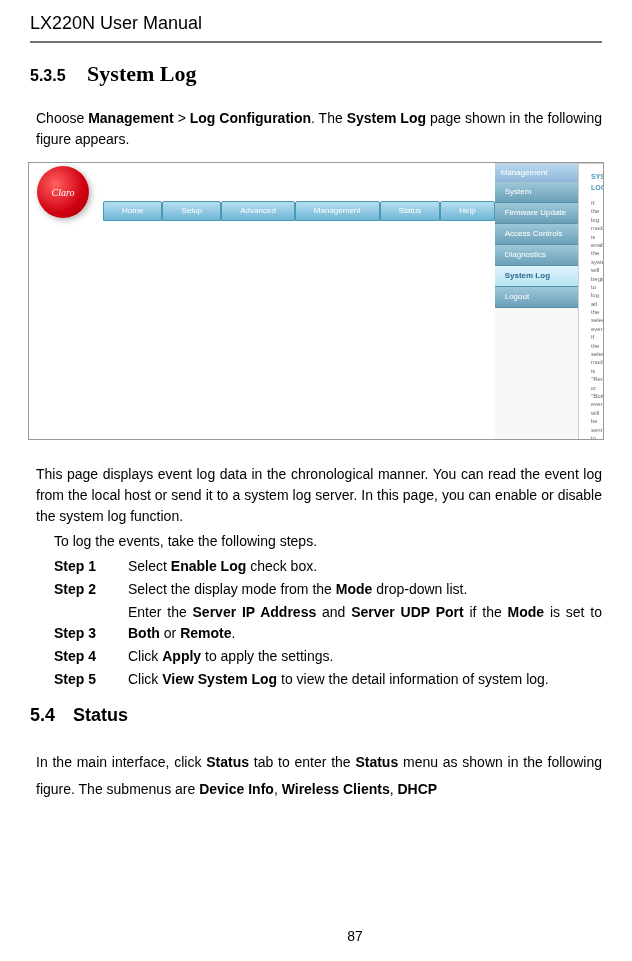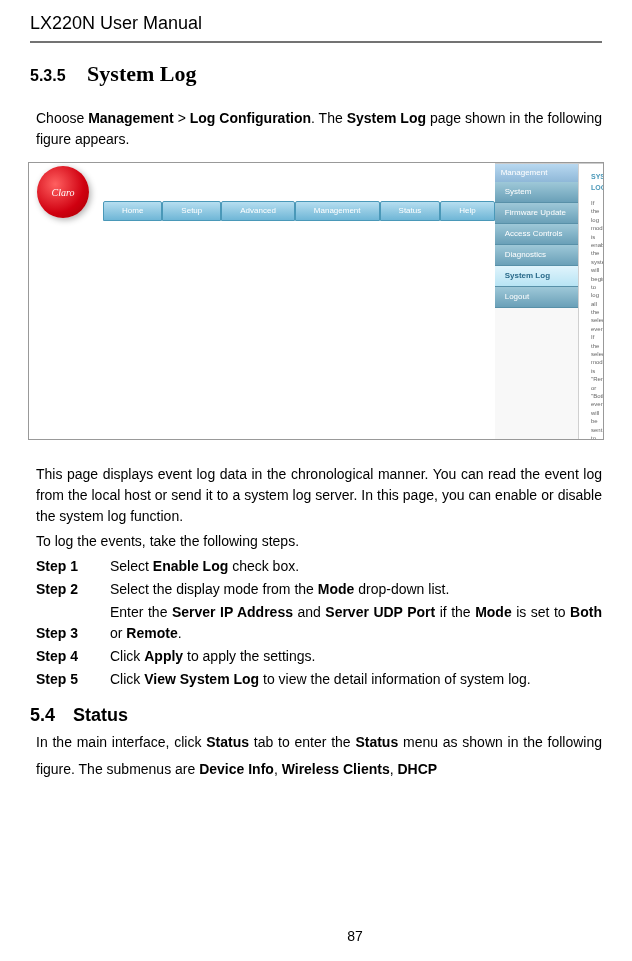--- a/index.html
+++ b/index.html
@@ -170,21 +170,21 @@
       border-radius: 3px;
       margin: 0 2px;
     }
     .desc {
       margin-top: 24px;
       text-align: justify;
       margin-left: 6px;
     }
     .steps {
       margin-top: 4px;
-      margin-left: 6px;
+      margin-left: 24px;
     }
     .step-row {
       display: flex;
       margin: 2px 0;
       text-align: justify;
       align-items: flex-end;
     }
     .step-row .snum { font-weight: bold; width: 74px; flex-shrink: 0; }
     .step-row .stext { flex: 1; }
     .h54 {
@@ -196,21 +196,21 @@
       font-weight: bold;
       font-size: 18px;
     }
     .h54 .lbl {
       font-family: Arial, sans-serif;
       font-weight: bold;
       font-size: 18px;
       margin-left: 14px;
     }
     .status-intro {
-      margin-top: 0;
+      margin-top: 20px;
       text-align: justify;
       margin-left: 6px;
       line-height: 1.9;
     }
     .page-num {
       position: absolute;
       bottom: 14px;
       left: 0;
       width: 632px;
       text-align: center;

